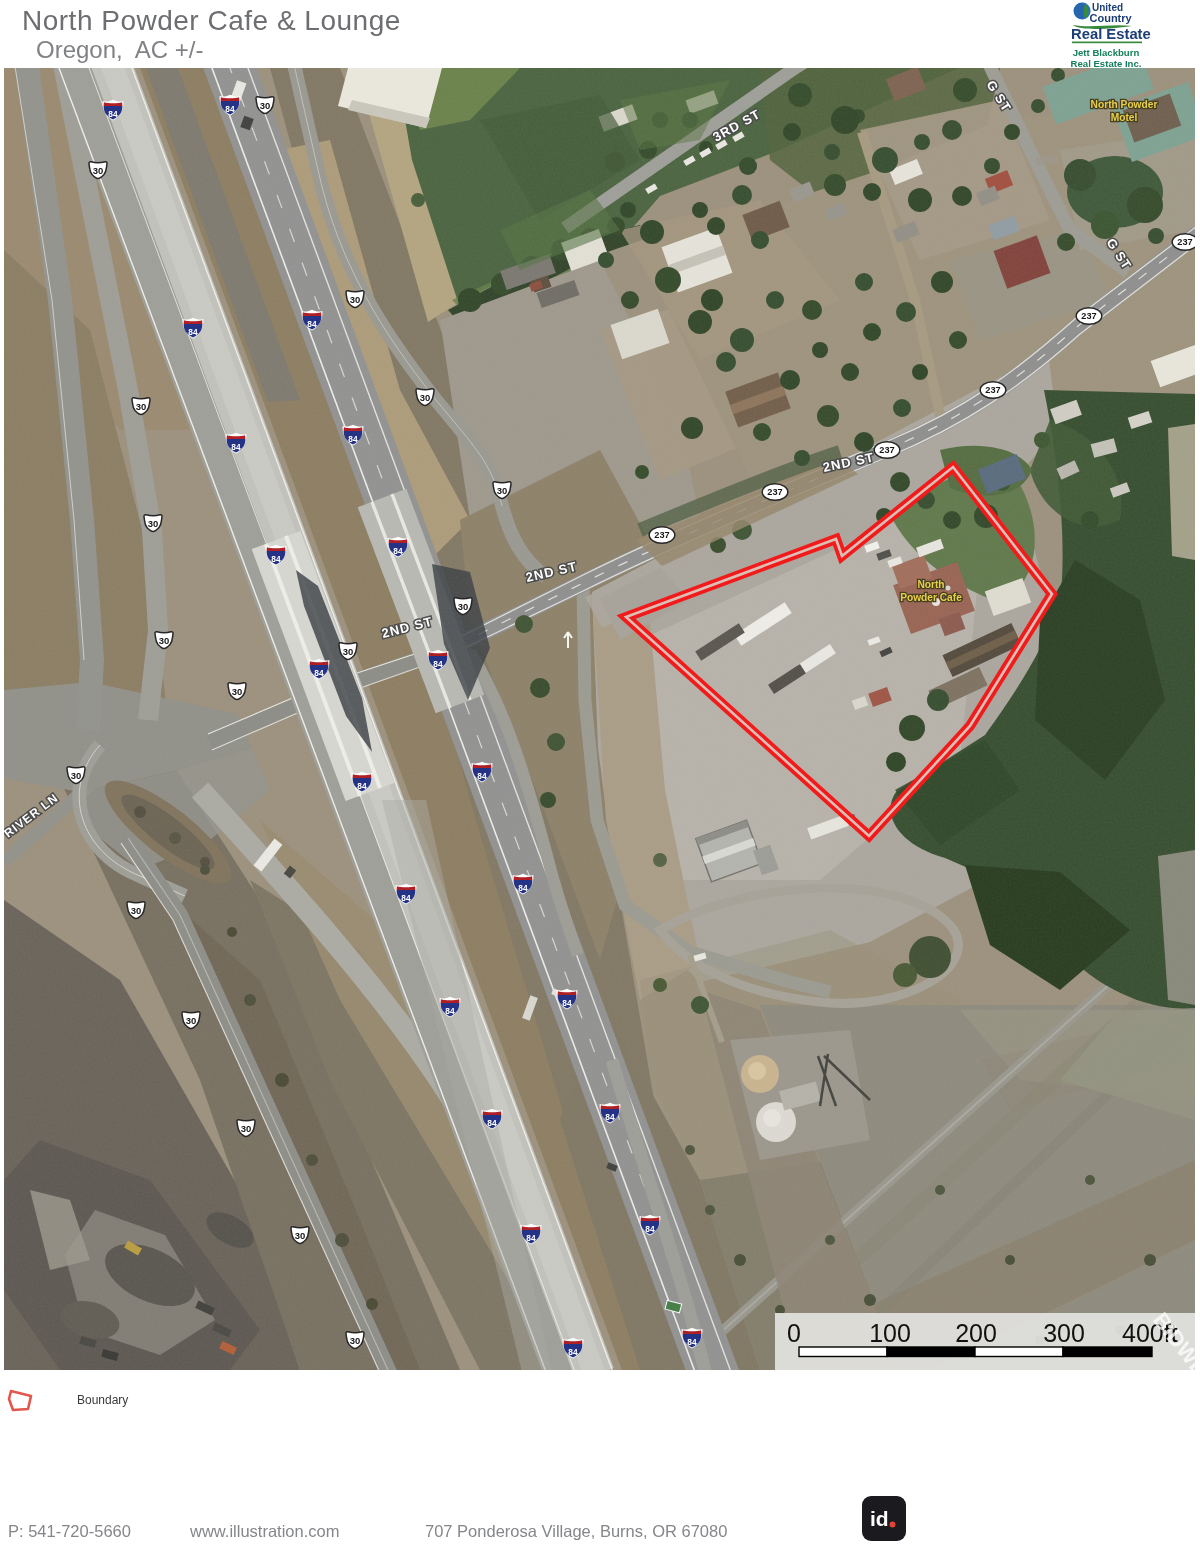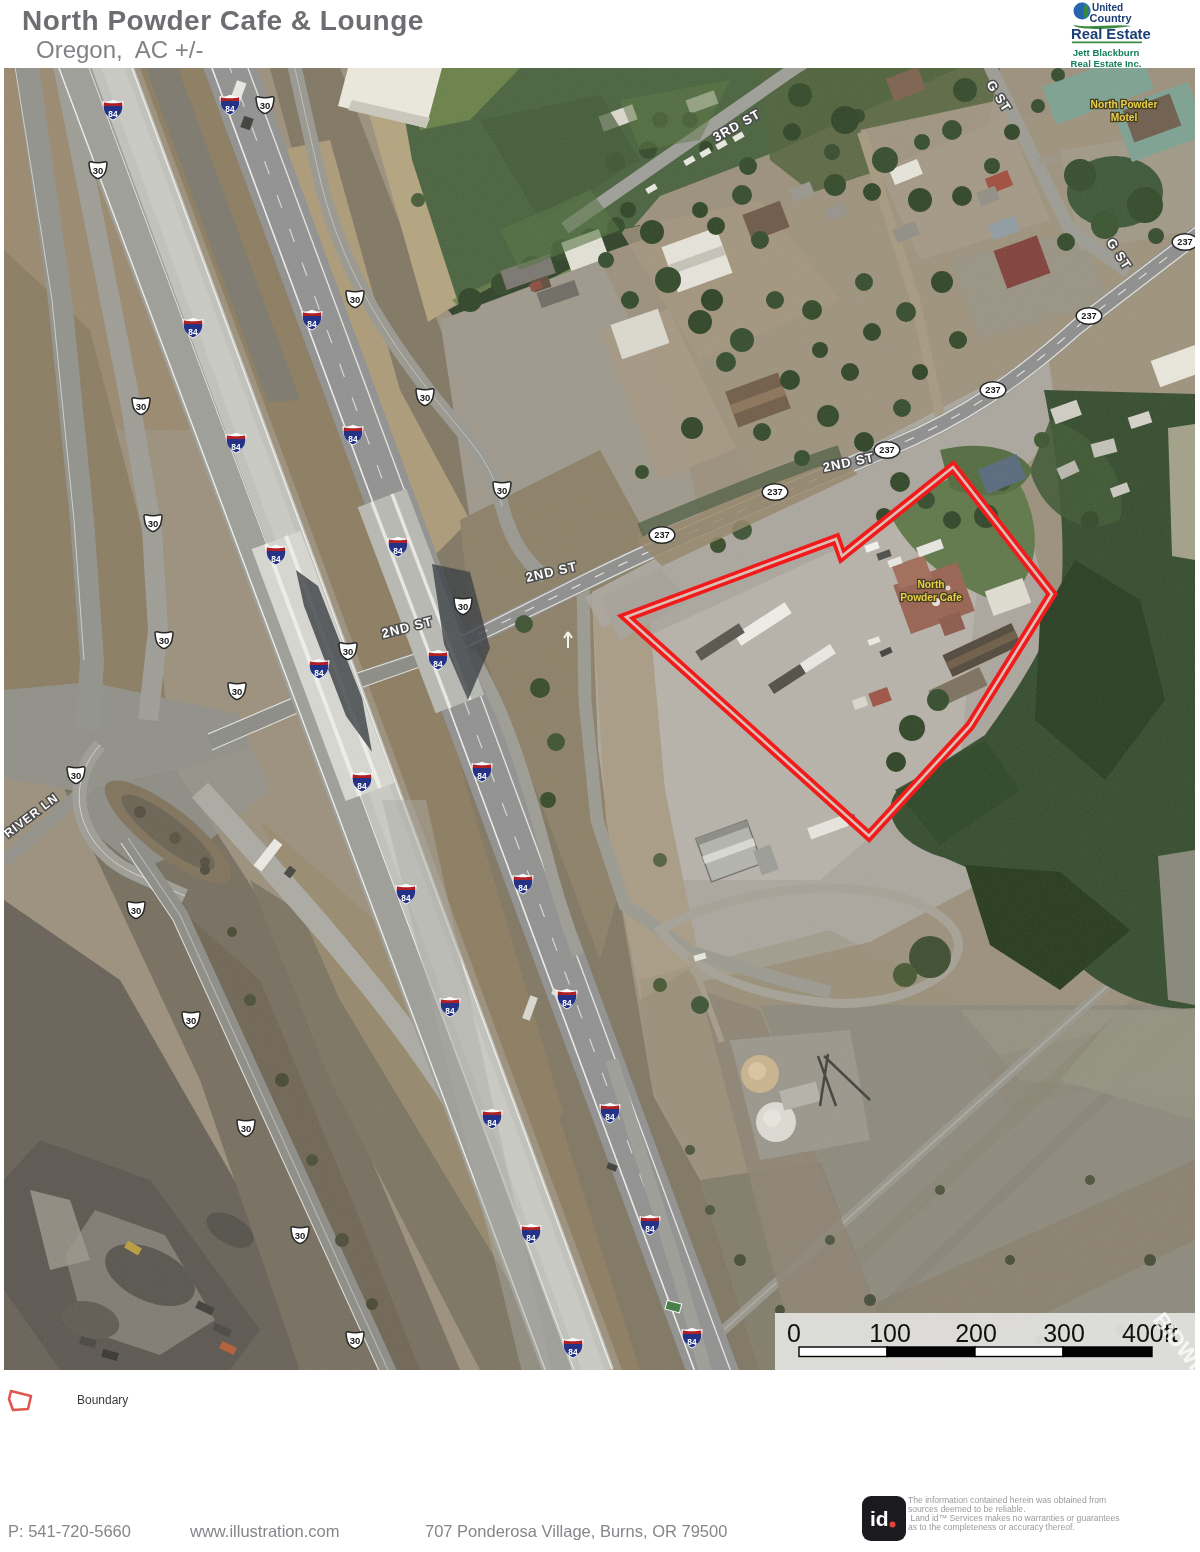--- a/index.html
+++ b/index.html
@@ -1,17 +1,17 @@
 <!DOCTYPE html>
 <html><head>
 <meta charset="utf-8">
 <style>
 html,body{margin:0;padding:0;background:#fff;}
 .page{position:relative;width:1200px;height:1552px;background:#fff;overflow:hidden;font-family:"Liberation Sans",sans-serif;}
-.title{position:absolute;left:22px;top:5px;font-size:28px;font-weight:bold;color:#6d6e71;letter-spacing:.5px;}
+.title{position:absolute;left:22px;top:5px;font-size:28px;font-weight:normal;color:#6d6e71;letter-spacing:.5px;}
 .subtitle{position:absolute;left:36px;top:36px;font-size:24px;color:#808285;}
 .legend{position:absolute;left:46px;top:1393px;font-size:12px;color:#3a3a3a;margin-left:31px;}
 .f1{position:absolute;left:8px;top:1499px;font-size:17.5px;font-weight:bold;color:#6d6e71;letter-spacing:.1px;}
 .f2{position:absolute;left:8px;top:1522px;font-size:16.5px;color:#85868a;width:900px;}.f2 span{white-space:nowrap;}
 .f2 span{margin-right:0;}
 .disc{position:absolute;left:908px;top:1496px;width:270px;font-size:8.6px;line-height:1.05;color:#9a9b9e;}
 </style>
 </head>
 <body>
 <div class="page">
@@ -566,23 +566,22 @@
 
 <svg style="position:absolute;left:6px;top:1386px" width="32" height="30" viewBox="0 0 32 30">
       <path d="M5,5 L3,13 L7,24 L22,23 L25,10 Z" fill="none" stroke="#e1574d" stroke-width="2.6" stroke-linejoin="round"></path>
     </svg>
 <div class="legend">Boundary</div>
 
 
 <div class="f2">
       <span style="position:absolute;left:0px">P: 541-720-5660</span>
       <span style="position:absolute;left:182px">www.illustration.com</span>
-      <span style="position:absolute;left:417px">707 Ponderosa Village, Burns, OR 79500</span>
+      <span style="position:absolute;left:417px">707 Ponderosa Village, Burns, OR 67080</span>
     </div>
 
 <svg style="position:absolute;left:862px;top:1496px" width="44" height="46" viewBox="0 0 44 46">
       <rect x="0" y="0" width="44" height="45" rx="9" fill="#1b1b1f"></rect>
       <text x="8" y="30" font-family="Liberation Sans,sans-serif" font-size="21" font-weight="bold" fill="#fff">id</text>
       <circle cx="30.5" cy="28.5" r="3" fill="#e04438"></circle>
     </svg>
 
-<div class="disc">The information contained herein was obtained from<br>sources deemed to be reliable.<br>&nbsp;Land id™ Services makes no warranties or guarantees<br>as to the completeness or accuracy thereof.</div>
 </div>
 
 </body></html>

